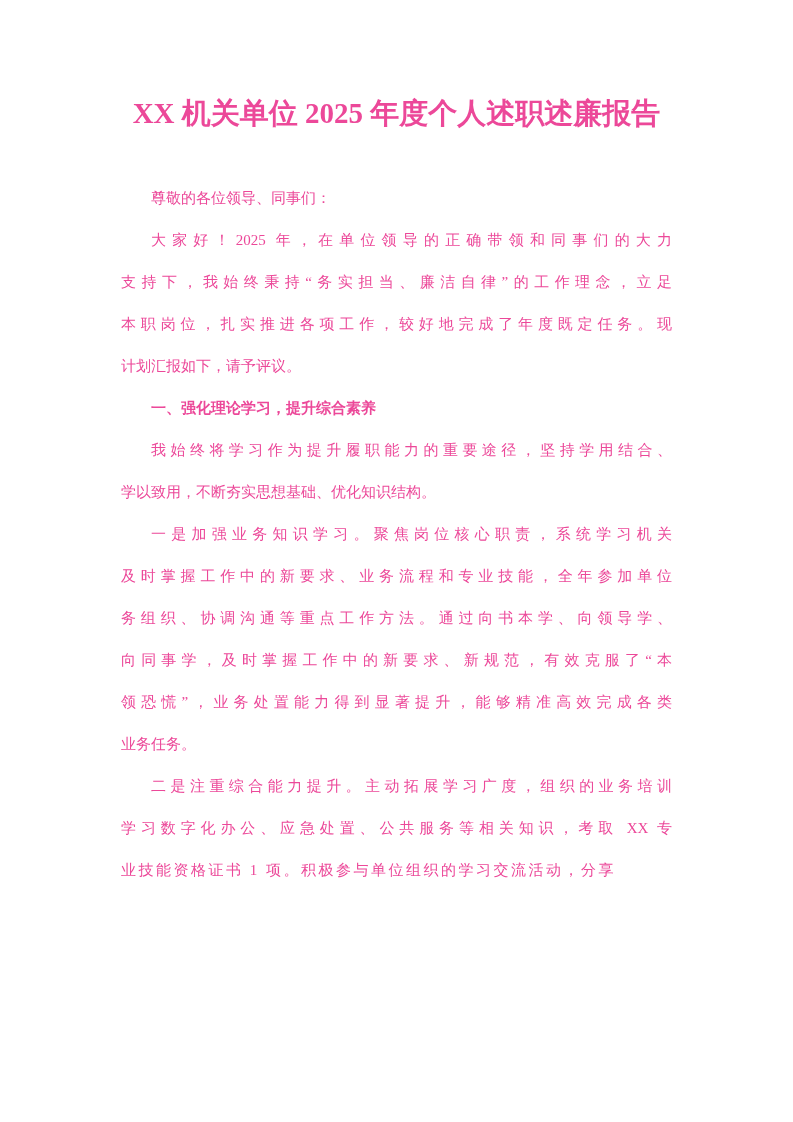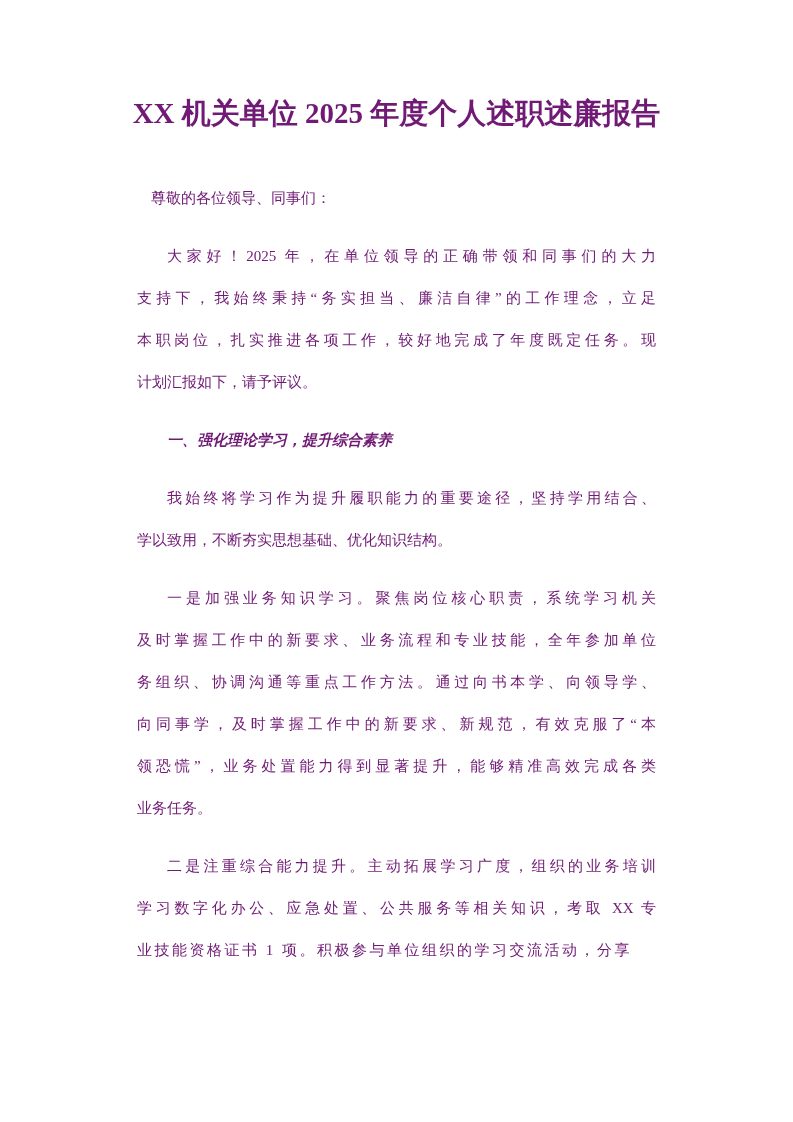--- a/index.html
+++ b/index.html
@@ -8,55 +8,54 @@
     background: #ffffff;
   }
   .page {
     position: relative;
     width: 793px;
     height: 1122px;
     background: #ffffff;
     box-sizing: border-box;
     padding: 0 121px;
     overflow: hidden;
-    color: #701a75;
+    color: #ec4899;
     font-family: "Liberation Serif", "DejaVu Serif", serif;
   }
   .doc-title {
     margin: 95px 0 0 0;
     font-size: 29px;
     line-height: 36px;
     font-weight: bold;
     text-align: center;
     white-space: nowrap;
   }
   .salutation {
     margin-top: 46px;
   }
   .para-intro {
     margin-top: 43px;
   }
   .para {
-    margin: 16px;
+    margin: 0;
   }
   .line {
     font-size: 15px;
     line-height: 42px;
     text-align: justify;
     text-align-last: justify;
   }
   .line.first {
     text-indent: 2em;
   }
   .line.end {
     text-align-last: left;
   }
   .line.heading-text {
     font-weight: bold;
-    font-style: italic;
   }
   .line.bleed {
     letter-spacing: 2.5px;
     white-space: nowrap;
     overflow: visible;
   }
 </style>
 </head>
 <body>
 

